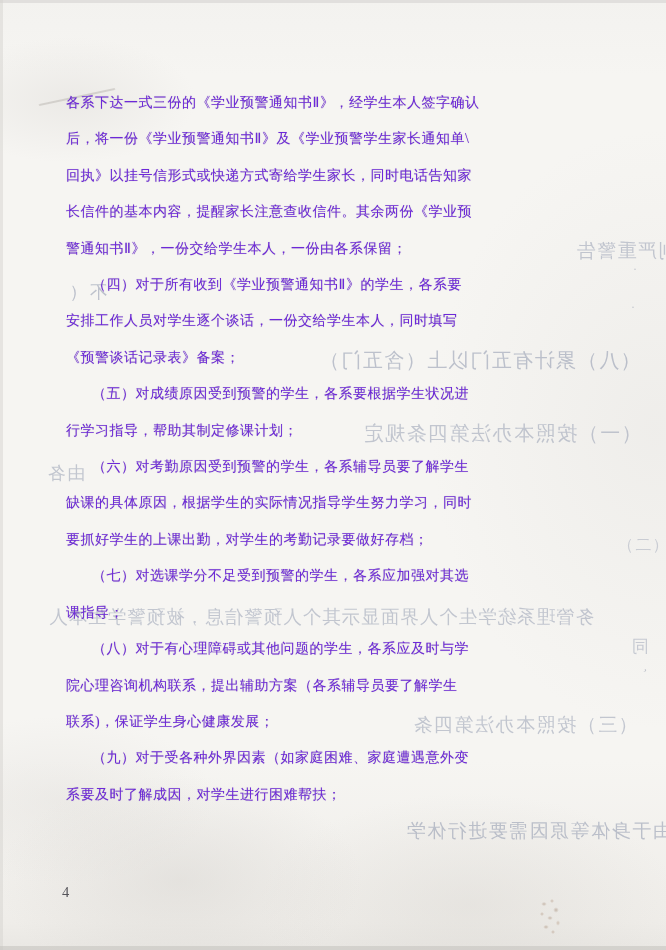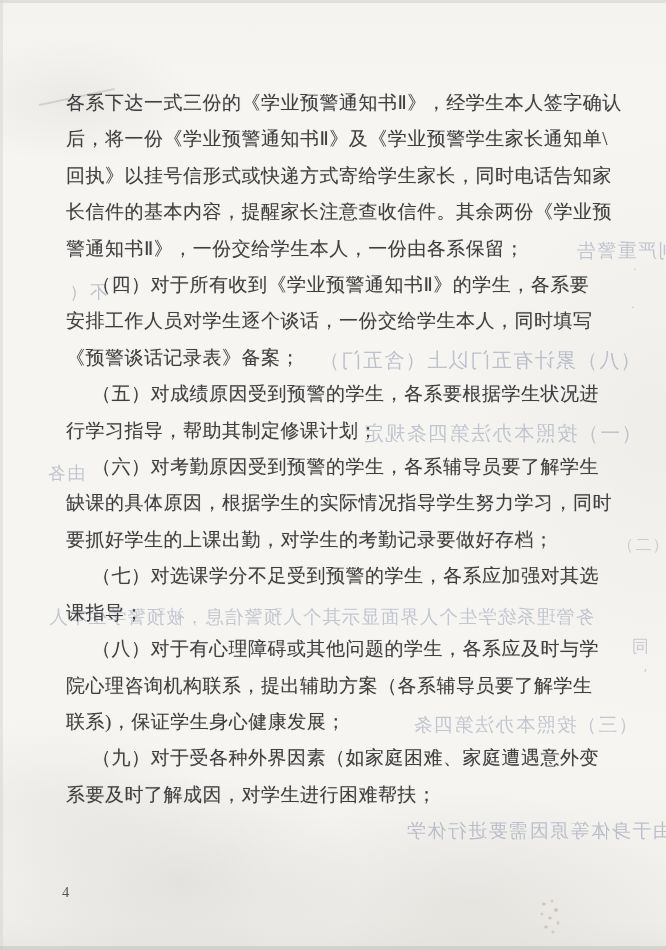--- a/index.html
+++ b/index.html
@@ -20,22 +20,22 @@
   }
   .fold-topleft{position:absolute;left:38px;top:96px;width:78px;height:2px;
     background:rgba(190,186,181,0.55);transform:rotate(-12deg);border-radius:2px;filter:blur(0.6px);}
   .edge-top{position:absolute;left:0;top:0;width:100%;height:3px;background:rgba(210,208,205,0.55);}
   .edge-bottom{position:absolute;left:0;bottom:0;width:100%;height:4px;background:rgba(198,196,192,0.6);}
   .edge-left{position:absolute;left:0;top:0;width:3px;height:100%;background:rgba(214,212,208,0.5);}
 
   
   .textblock{position:absolute;left:66px;top:85px;width:545px;}
   .line{
-    font-size:19px;line-height:36.4px;letter-spacing:0.5px;
-    color:#404040;white-space:nowrap;
+    font-size:14px;line-height:36.4px;letter-spacing:0.5px;
+    color:#6d28d9;white-space:nowrap;
     text-shadow:0 0 1px rgba(58,57,63,0.28);
   }
   .line.indent{padding-left:26px;}
 
   
   .bleed{
     position:absolute;white-space:nowrap;color:#8f98ae;
     font-size:19px;letter-spacing:1.5px;
     transform:scaleX(-1);filter:blur(0.5px);
   }

